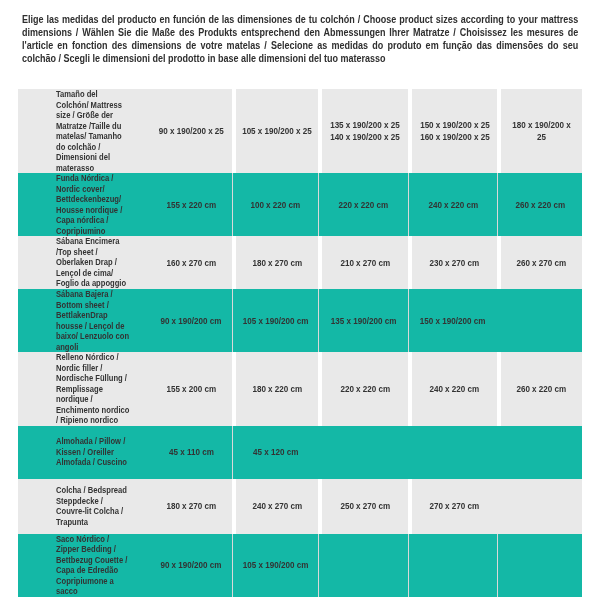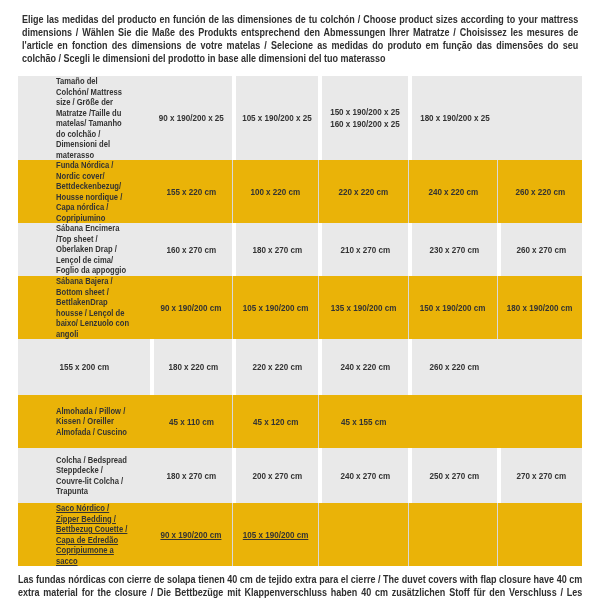--- a/index.html
+++ b/index.html
@@ -27,35 +27,35 @@
     transform-origin: left top;
     text-align: justify;
     color: #2f2f2f;
   }
   .intro { padding: 13px 0 0 22px; height: 55px; }
   .intro .para-inner { width: 618px; }
   .foot  { padding: 7px 0 0 18px; }
   .foot .para-inner { width: 627px; }
 
   
-  .table { margin: 8px 0 0 18px; width: 564px; }
+  .table { margin: 21px 0 0 18px; width: 564px; }
   .trow {
     display: grid;
     grid-template-columns: 132px 82px 86px 90px 89px 85px;
   }
   .trow.gray  { background: #e9e9e9; }
-  .trow.white { background: #eab308; }
+  .trow.white { background: #14b8a6; }
   .trow:nth-child(1) { min-height: 64px; }
   .trow:nth-child(2) { min-height: 55px; }
   .trow:nth-child(3) { min-height: 53px; }
   .trow:nth-child(4) { min-height: 56px; }
   .trow:nth-child(5) { min-height: 56px; }
   .trow:nth-child(6) { min-height: 53px; }
   .trow:nth-child(7) { min-height: 55px; }
-  .trow:nth-child(8) { min-height: 48px; text-decoration: underline; }
+  .trow:nth-child(8) { min-height: 48px; }
 
   .cell {
     display: flex;
     align-items: center;
     justify-content: center;
     min-width: 0;
   }
   .cell.label {
     justify-content: flex-start;
     padding-left: 38px;
@@ -93,20 +93,24 @@
       <div class="trow gray">
         <div class="cell label">
           <span class="label-inner">Tamaño del Colchón/ Mattress size / Größe der Matratze /Taille du matelas/ Tamanho do colchão / Dimensioni del materasso</span>
         </div>
         <div class="cell val v0">
           <span class="val-inner">90 x 190/200 x 25</span>
         </div>
         <div class="cell val v1">
           <span class="val-inner">105 x 190/200 x 25</span>
         </div>
+        <div class="cell val v2">
+          <span class="val-inner">135 x 190/200 x 25
+140 x 190/200 x 25</span>
+        </div>
         <div class="cell val v3">
           <span class="val-inner">150 x 190/200 x 25
 160 x 190/200 x 25</span>
         </div>
         <div class="cell val v4">
           <span class="val-inner">180 x 190/200 x 25</span>
         </div>
       </div>
       <div class="trow white">
         <div class="cell label">
@@ -157,25 +161,25 @@
         </div>
         <div class="cell val v1">
           <span class="val-inner">105 x 190/200 cm</span>
         </div>
         <div class="cell val v2">
           <span class="val-inner">135 x 190/200 cm</span>
         </div>
         <div class="cell val v3">
           <span class="val-inner">150 x 190/200 cm</span>
         </div>
-        <div class="cell val v4">
-          <span class="val-inner">180 x 190/200 cm</span>
-        </div>
-      </div>
-      <div class="trow gray">
+      </div>
+      <div class="trow gray">
+        <div class="cell label">
+          <span class="label-inner">Relleno Nórdico / Nordic filler / Nordische Füllung / Remplissage nordique / Enchimento nordico / Ripieno nordico</span>
+        </div>
         <div class="cell val v0">
           <span class="val-inner">155 x 200 cm</span>
         </div>
         <div class="cell val v1">
           <span class="val-inner">180 x 220 cm</span>
         </div>
         <div class="cell val v2">
           <span class="val-inner">220 x 220 cm</span>
         </div>
         <div class="cell val v3">
@@ -188,33 +192,27 @@
       <div class="trow white">
         <div class="cell label">
           <span class="label-inner">Almohada  / Pillow / Kissen / Oreiller Almofada / Cuscino</span>
         </div>
         <div class="cell val v0">
           <span class="val-inner">45 x 110 cm</span>
         </div>
         <div class="cell val v1">
           <span class="val-inner">45 x 120 cm</span>
         </div>
-        <div class="cell val v2">
-          <span class="val-inner">45 x 155 cm</span>
-        </div>
       </div>
       <div class="trow gray">
         <div class="cell label">
           <span class="label-inner">Colcha / Bedspread Steppdecke / Couvre-lit Colcha / Trapunta</span>
         </div>
         <div class="cell val v0">
           <span class="val-inner">180 x 270 cm</span>
-        </div>
-        <div class="cell val v1">
-          <span class="val-inner">200 x 270 cm</span>
         </div>
         <div class="cell val v2">
           <span class="val-inner">240 x 270 cm</span>
         </div>
         <div class="cell val v3">
           <span class="val-inner">250 x 270 cm</span>
         </div>
         <div class="cell val v4">
           <span class="val-inner">270 x 270 cm</span>
         </div>

